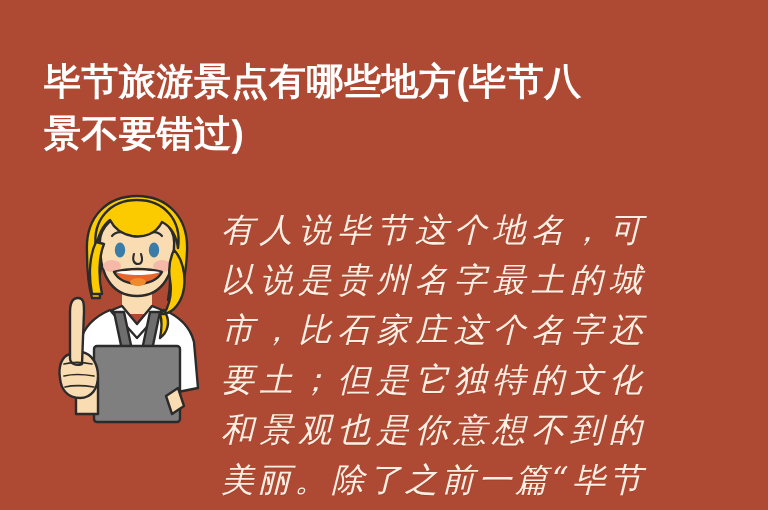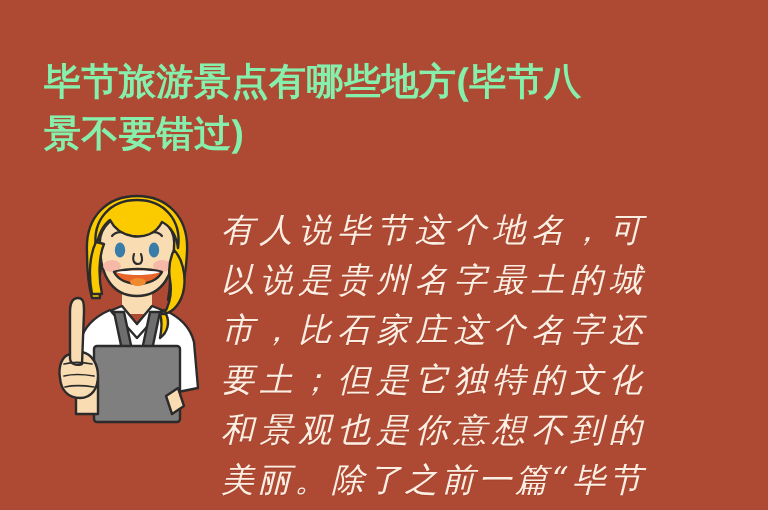--- a/index.html
+++ b/index.html
@@ -68,21 +68,21 @@
     text-shadow: 0 1px 0 rgba(140,45,25,0.35);
     white-space: normal;
     word-break: break-all;
   }
 </style>
 </head>
 <body>
 
 <div id="canvas" style="background: rgb(174, 74, 51);">
 
-  <div id="article-title" style="color: #86efac;">毕节旅游景点有哪些地方(毕节八
+  <div id="article-title" style="color: #ffffff;">毕节旅游景点有哪些地方(毕节八
 景不要错过)</div>
 
   <div id="illustration">
     <svg viewBox="0 0 170 236" xmlns="http://www.w3.org/2000/svg">
       <g stroke="#2B2B2B" stroke-width="2.4" stroke-linejoin="round" stroke-linecap="round">
 
         <path d="M35 60 C33 24 56 4 85 4 C114 4 137 24 135 60
                  C134 84 130 96 126 108 L116 108
                  C120 88 118 66 112 54 C104 62 76 66 58 56
                  C50 62 46 80 48 106 L40 106 C36 92 35 76 35 60 Z" fill="#FBCB00"></path>

